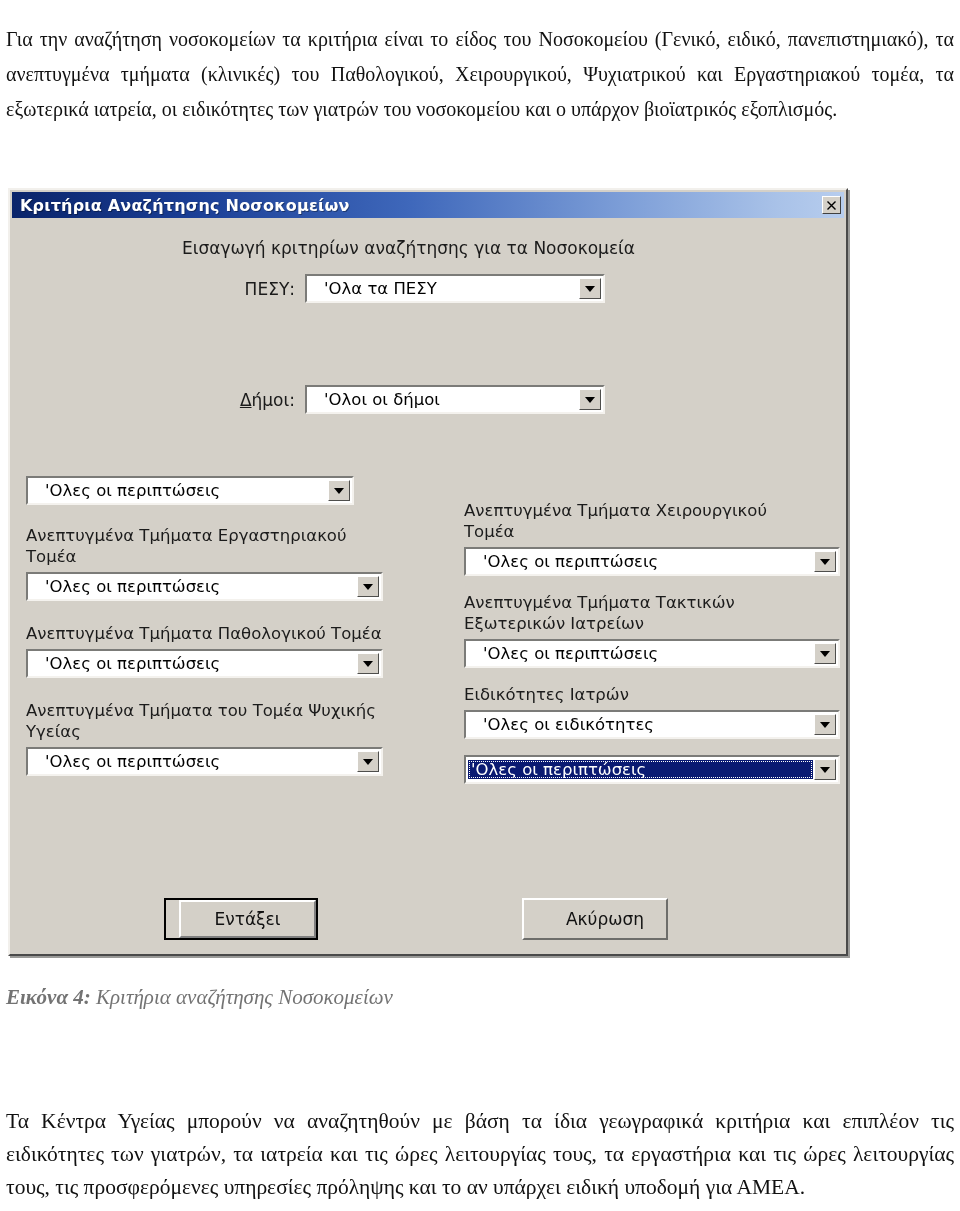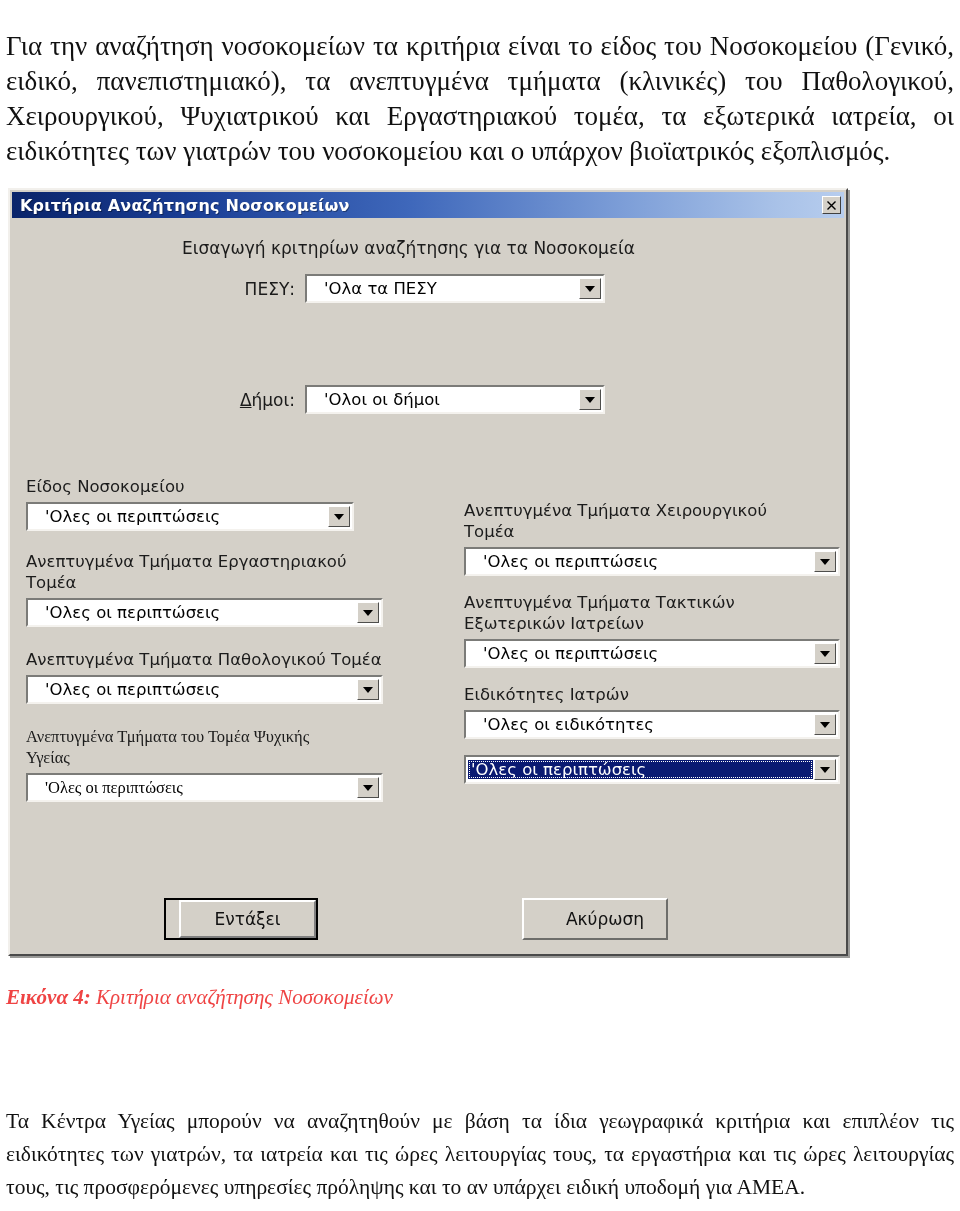--- a/index.html
+++ b/index.html
@@ -14,21 +14,21 @@
     position: relative;
     font-family: "Liberation Serif", "DejaVu Serif", serif;
     color: #000000;
     overflow: hidden;
   }
 
   
   .doc-para {
     position: absolute;
     font-family: "Liberation Serif", "DejaVu Serif", serif;
-    font-size: 27px;
+    font-size: 20px;
     line-height: 35px;
     text-align: justify;
     color: #111;
   }
   #intro-paragraph {
     left: 6px;
     top: 2px;
     width: 948px;
   }
   #closing-paragraph {
@@ -39,21 +39,21 @@
     line-height: 33px;
   }
   .figure-caption {
     position: absolute;
     left: 6px;
     top: 985px;
     width: 760px;
     font-family: "Liberation Serif", "DejaVu Serif", serif;
     font-size: 21px;
     font-style: italic;
-    color: #ef4444;
+    color: #737373;
   }
   .figure-caption .caption-label {
     font-weight: bold;
     font-style: italic;
   }
 
   
   #hospital-search-dialog {
     position: absolute;
     left: 8px;
@@ -216,21 +216,21 @@
     margin-bottom: 5px;
     white-space: pre-line;
   }
   .col-left  .field-group .combo { width: 357px; }
   .col-left  #group-hospital-type .combo { width: 328px; }
   .col-right .field-group .combo { width: 376px; }
 
   #group-hospital-type { margin-bottom: 20px; }
   #group-lab-depts     { margin-bottom: 22px; }
   #group-patho-depts   { margin-bottom: 22px; }
-  #group-mental-depts  { margin-bottom: 0; font-family: Liberation Serif, serif; }
+  #group-mental-depts  { margin-bottom: 0; }
 
   #group-surgical-depts { margin-bottom: 16px; }
   #group-outpatient-depts { margin-bottom: 16px; }
   #group-doctor-specialties { margin-bottom: 16px; }
   #group-biomedical-equipment { margin-bottom: 0; }
 
   
   .button-bar {
     position: absolute;
     left: 0;
@@ -320,21 +320,20 @@
         <span class="combo-value">'Ολοι οι δήμοι</span>
         <span class="combo-arrow">
             <i class="caret"></i>
           </span>
       </div>
     </div>
 
     <div class="col-left">
 
       <div class="field-group" id="group-hospital-type">
-        <div class="field-label">Είδος Νοσοκομείου</div>
         <div class="combo">
           <span class="combo-value">'Ολες οι περιπτώσεις</span>
           <span class="combo-arrow">
               <i class="caret"></i>
             </span>
         </div>
       </div>
 
       <div class="field-group" id="group-lab-depts">
         <div class="field-label">Ανεπτυγμένα Τμήματα Εργαστηριακού

